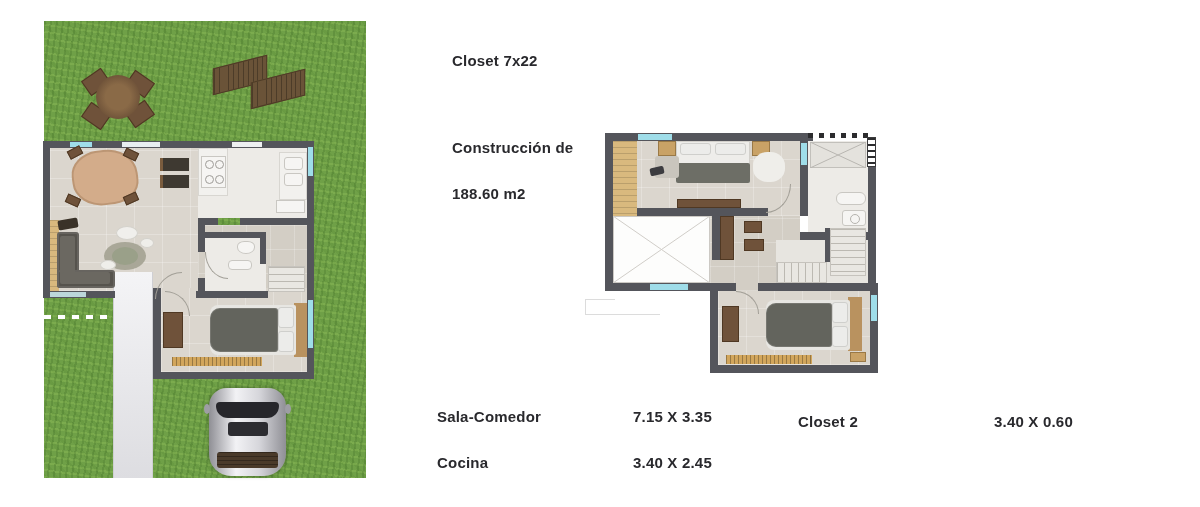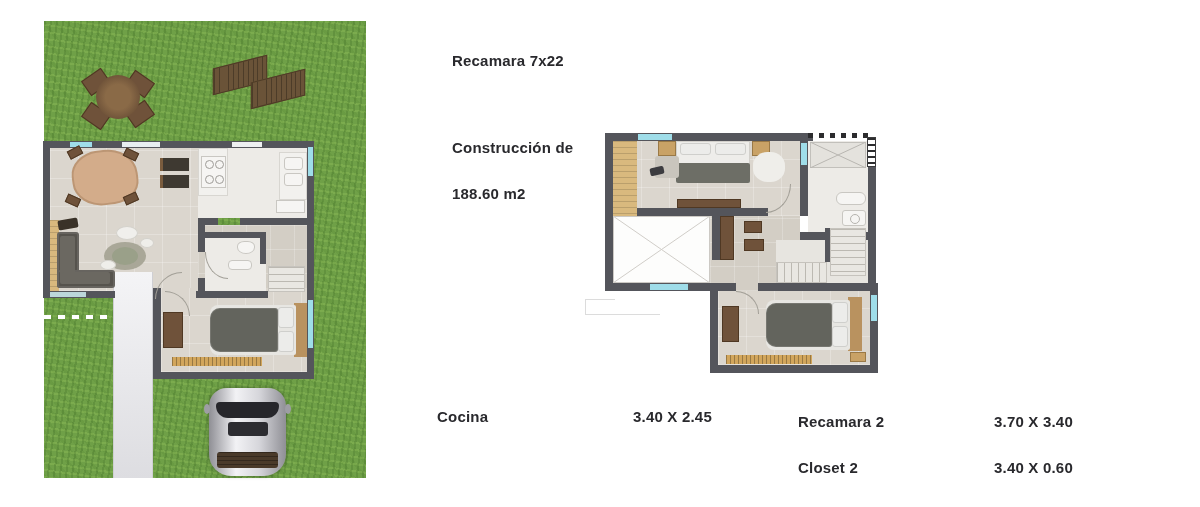--- a/index.html
+++ b/index.html
@@ -144,21 +144,21 @@
 
     <div class="a" style="left:209px;top:388px;width:77px;height:88px;border-radius:18px 18px 22px 22px;background:linear-gradient(90deg,#8f8f95,#f2f2f5 35%,#d6d6db 65%,#8f8f95);box-shadow:0 0 4px rgba(0,0,0,.35);"></div>
     <div class="a" style="left:216px;top:402px;width:63px;height:16px;background:#26262b;border-radius:4px 4px 12px 12px;"></div>
     <div class="a" style="left:228px;top:422px;width:40px;height:14px;background:#2c2c31;border-radius:3px;"></div>
     <div class="a" style="left:217px;top:452px;width:61px;height:16px;background:#4a3a2a;background-image:repeating-linear-gradient(180deg,rgba(0,0,0,.3) 0 1px,transparent 1px 4px);border-radius:3px;"></div>
     <div class="a" style="left:204px;top:404px;width:6px;height:10px;background:#9e9ea4;border-radius:50%;"></div>
     <div class="a" style="left:285px;top:404px;width:6px;height:10px;background:#9e9ea4;border-radius:50%;"></div>
   </div>
 
   <div class="a txt" style="left:452px;top:22px;">
-    <div>Recamara 7x22</div>
+    <div>Closet 7x22</div>
     <div style="height:10px;"></div>
     <div>Construcción de</div>
     <div>188.60 m2</div>
   </div>
 
   <div>
 
     <div class="a" style="left:585px;top:299px;width:30px;height:1px;background:#dcdcdc;"></div>
     <div class="a" style="left:585px;top:314px;width:75px;height:1px;background:#dcdcdc;"></div>
     <div class="a" style="left:585px;top:299px;width:1px;height:16px;background:#dcdcdc;"></div>
@@ -232,29 +232,29 @@
     <div class="a duvet" style="left:766px;top:303px;width:66px;height:44px;"></div>
     <div class="a pillow" style="left:832px;top:302px;width:16px;height:21px;"></div>
     <div class="a pillow" style="left:832px;top:326px;width:16px;height:21px;"></div>
     <div class="a woodd" style="left:722px;top:306px;width:17px;height:36px;"></div>
     <div class="a rugf" style="left:726px;top:355px;width:86px;height:9px;"></div>
     <div class="a" style="left:850px;top:352px;width:16px;height:10px;background:#c9a266;border:1px solid #9a7946;box-sizing:border-box;"></div>
     <div class="a arc" style="left:736px;top:291px;width:22px;height:22px;transform:rotate(180deg);"></div>
   </div>
 
   <div class="a txt" style="left:437px;top:378px;width:330px;">
+    <div class="row"><span class="rname">Sala-Comedor</span><span>7.15 X 3.35</span></div>
     <div class="row"><span class="rname">Cocina</span><span>3.40 X 2.45</span></div>
     
     
     
     
   </div>
 
   <div class="a txt" style="left:798px;top:383px;width:370px;">
-    <div class="row"><span class="rname">Recamara 2</span><span>3.70 X 3.40</span></div>
     <div class="row"><span class="rname">Closet 2</span><span>3.40 X 0.60</span></div>
     
     
     
     
   </div>
 
 </div>
 
 </body></html>

